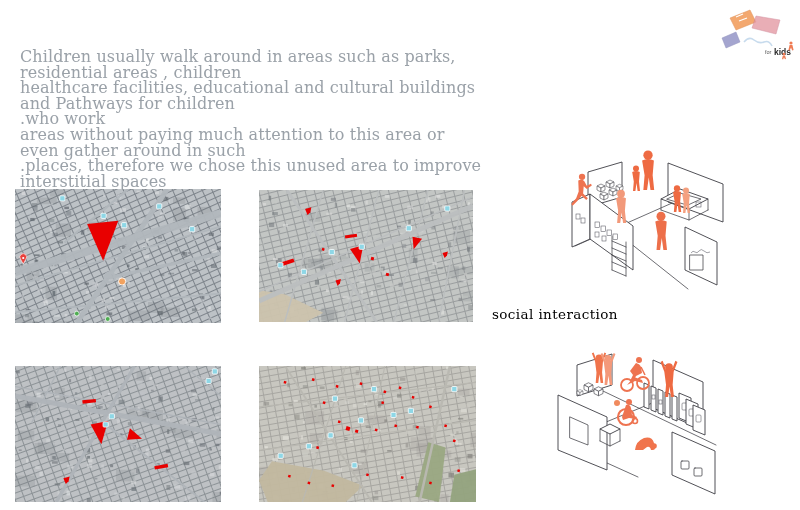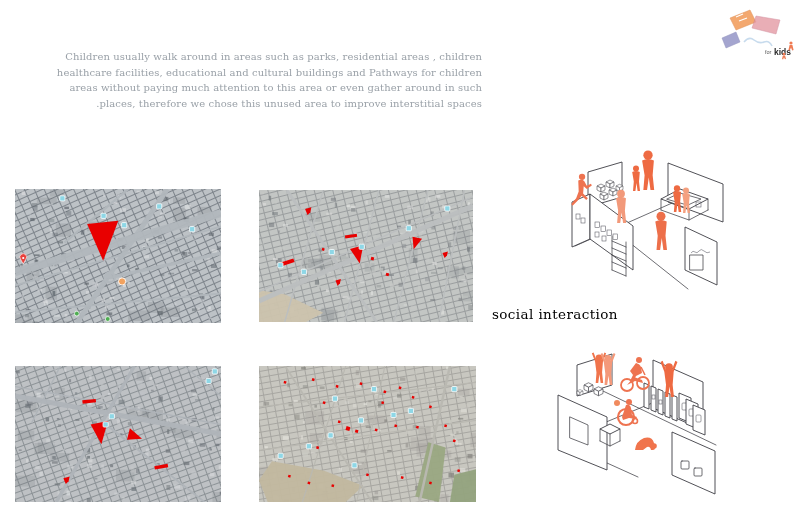--- a/index.html
+++ b/index.html
@@ -1,21 +1,21 @@
 <!DOCTYPE html>
 <html><head>
 <meta charset="utf-8">
 <style>
   html,body{margin:0;padding:0;}
   body{width:800px;height:510px;position:relative;background:#ffffff;overflow:hidden;
        font-family:"DejaVu Serif", serif;}
   .abs{position:absolute;}
   
-  #intro{left:20px;top:49px;width:462px;text-align:right;
-         color:#9aa1a8;font-size:10px;line-height:15.6px;letter-spacing:.1px;}
+  #intro{left:20px;top:49px;width:462px;text-align:left;
+         color:#9aa1a8;font-size:16px;line-height:15.6px;letter-spacing:.1px;}
   
   .map{overflow:hidden;}
   .map svg{display:block;width:100%;height:100%;}
   #map0{left:15px;top:189px;width:206px;height:134px;}
   #map1{left:259px;top:190px;width:214px;height:132px;}
   #map2{left:15px;top:366px;width:206px;height:136px;}
   #map3{left:259px;top:366px;width:217px;height:136px;}
   
   #axon1{left:545px;top:142px;width:190px;height:152px;}
   #axon2{left:548px;top:345px;width:186px;height:152px;}
@@ -46,20 +46,21 @@
     <circle cx="79" cy="37" r="1.6"></circle>
     <path d="M77.6,39 L80.4,39 L81.6,44 L80.2,44.4 L79,41.5 L77.8,44.6 L76.4,44.2 Z"></path>
     <circle cx="72" cy="48" r="1.3"></circle>
     <path d="M70.9,49.5 L73.1,49.5 L74,53 L72.9,53.3 L72,51.2 L71.1,53.4 L70,53 Z"></path>
   </g>
 </svg>
 
 <div id="intro" class="abs">
   <div>Children usually walk around in areas such as parks, residential areas , children</div>
   <div>healthcare facilities, educational and cultural buildings and Pathways for children</div>
+  <div>.who work</div>
   <div>areas without paying much attention to this area or even gather around in such</div>
   <div>.places, therefore we chose this unused area to improve interstitial spaces</div>
 </div>
 
 <div id="map0" class="abs map">
     <svg viewBox="0 0 206 134">
       <defs>
         <pattern id="bp0" width="9" height="6" patternUnits="userSpaceOnUse" patternTransform="rotate(-24)">
           <rect width="8" height="5" fill="#c3c7cb"></rect>
         </pattern>

